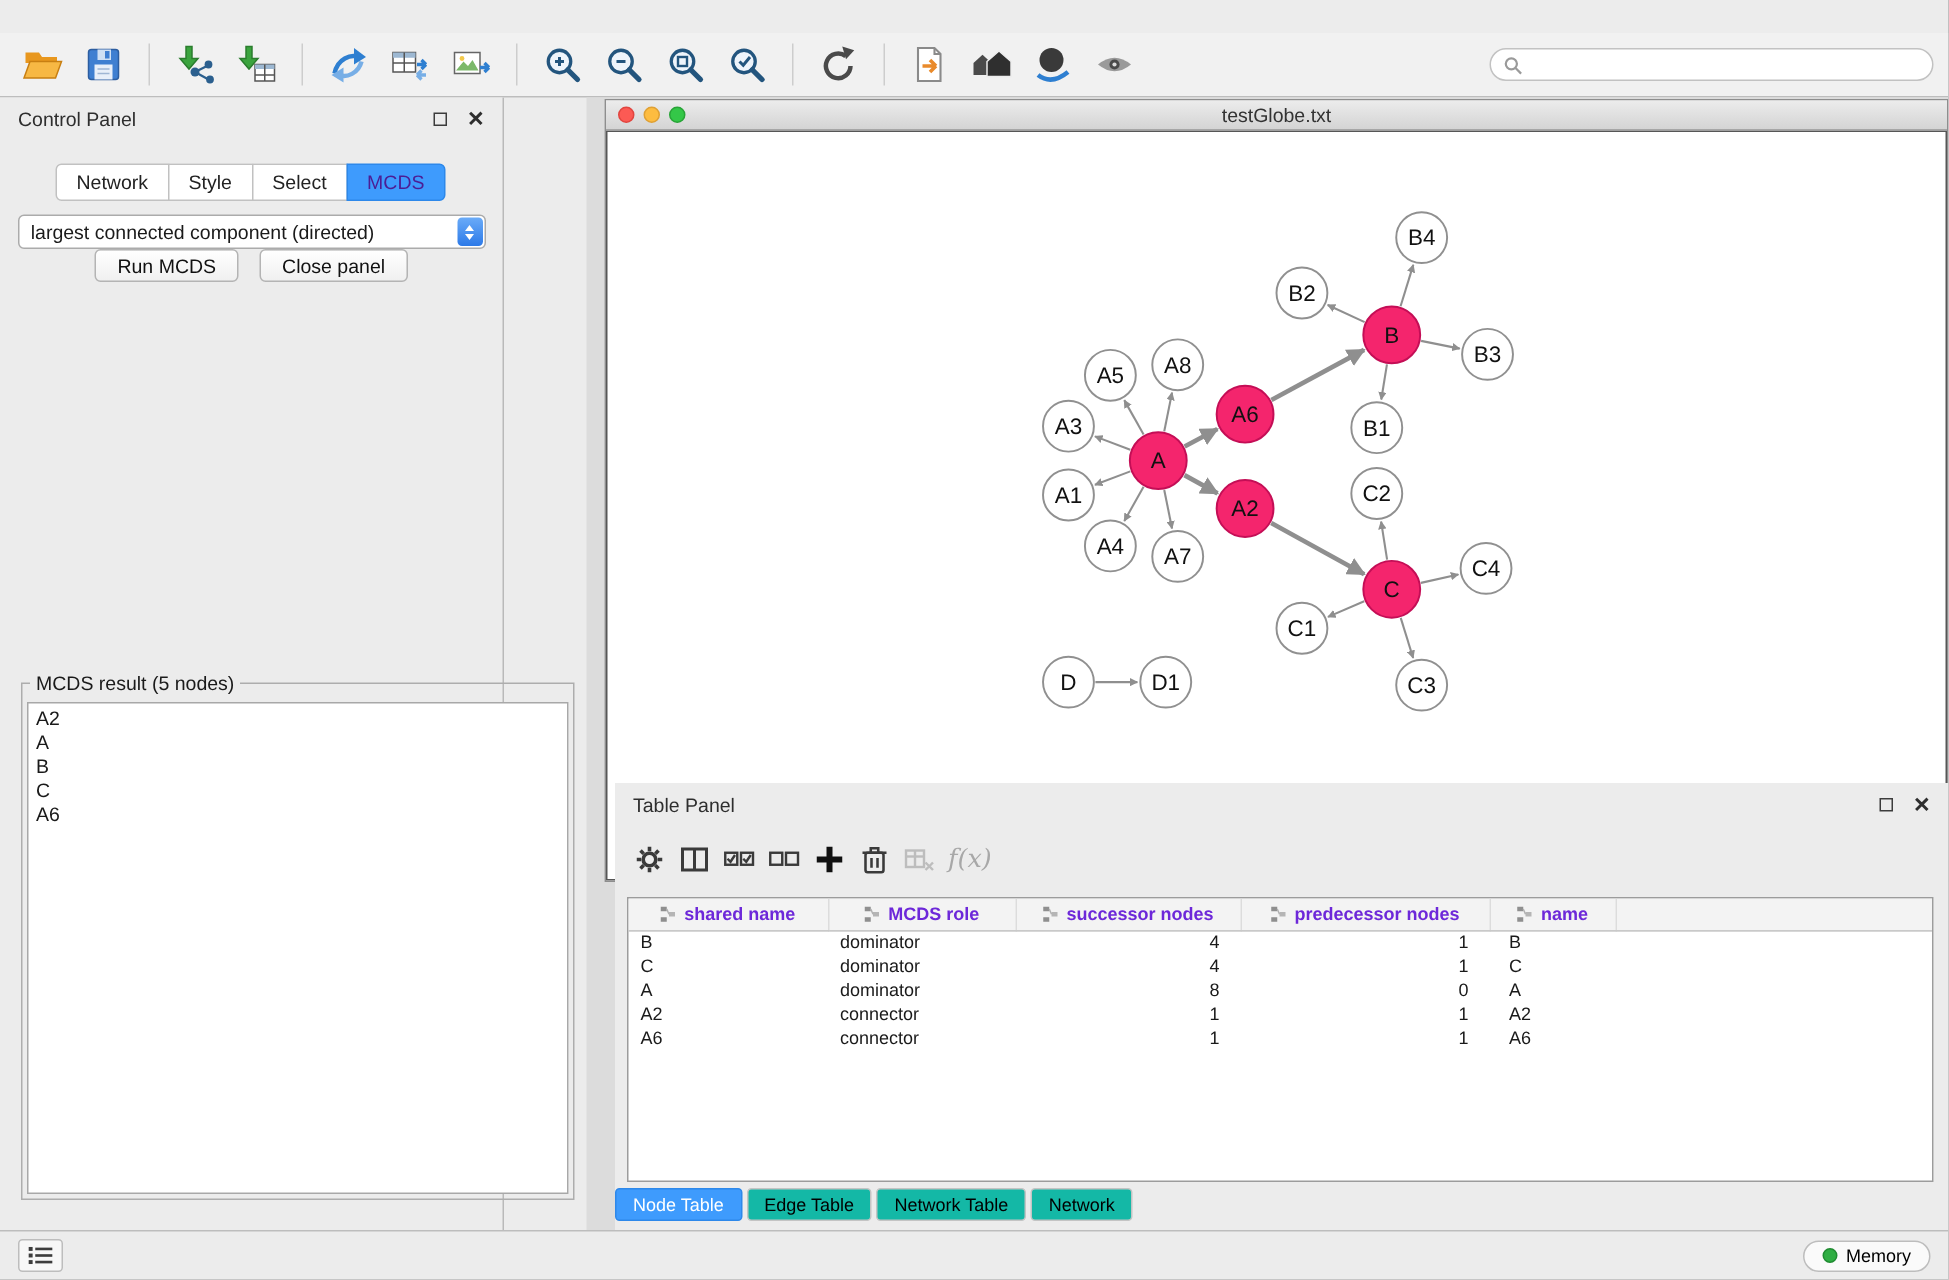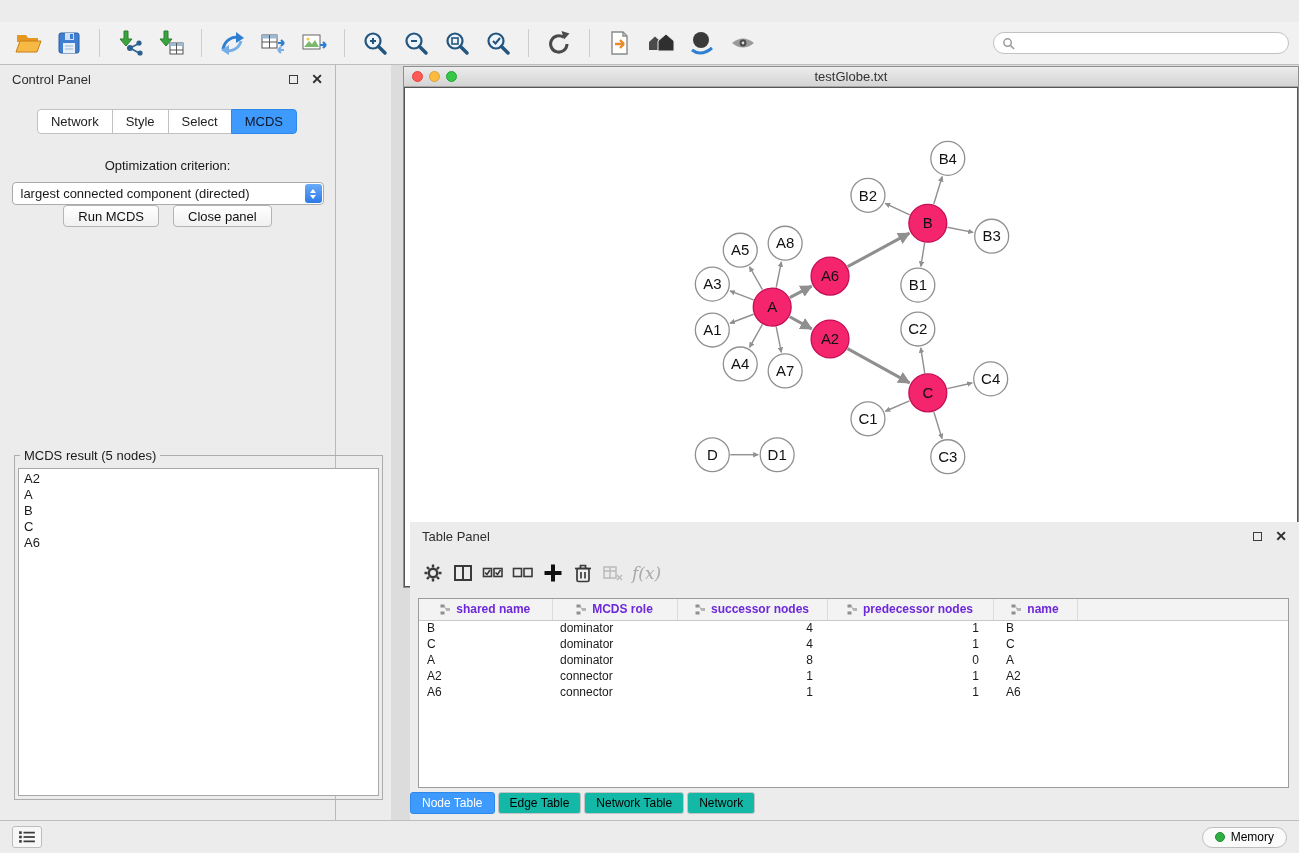--- a/index.html
+++ b/index.html
@@ -26,21 +26,21 @@
 
 .control-panel{position:absolute;left:0;top:65px;width:336px;height:755px;background:#ececec;border-right:1px solid #b9b9b9}
 .panel-head{height:28px;display:flex;align-items:center;padding:0 12px;font-size:13px;color:#2e2e2e}
 .win-btns{margin-left:auto;display:flex;gap:13px;align-items:center}
 .float-ico{width:9px;height:9px;border:1.5px solid #3c3c3c;display:inline-block;cursor:pointer}
 .close-ico{font-size:14px;font-weight:bold;color:#2e2e2e;line-height:1;cursor:pointer}
 .cp-tabs{display:flex;justify-content:center;margin-top:16px}
 .cp-tab{font-size:13px;padding:4px 13px;background:#fff;border:1px solid #c1c1c1;margin-left:-1px;color:#222;cursor:pointer;font-family:"Liberation Sans",sans-serif}
 .cp-tab:first-child{border-radius:4px 0 0 4px}
 .cp-tab:last-child{border-radius:0 4px 4px 0}
-.cp-tab.active{background:#3e9bfd;border-color:#2d88ea;color:#0f172a}
+.cp-tab.active{background:#3e9bfd;border-color:#2d88ea;color:#4c1d95}
 .opt-label{text-align:center;margin-top:24px}
 .dropdown{position:relative;margin:9px auto 0;width:312px;height:23px;background:#fff;border:1px solid #ababab;border-radius:4px;display:flex;align-items:center;padding-left:8px;font-size:13px;cursor:pointer}
 .dd-stepper{position:absolute;right:1px;top:1px;bottom:1px;width:17px;border-radius:3px;background:linear-gradient(#6aabf8,#2d7ae8);display:flex;flex-direction:column;align-items:center;justify-content:center;gap:2px}
 .dd-arrow{width:0;height:0;border-left:3.5px solid transparent;border-right:3.5px solid transparent}
 .dd-arrow.up{border-bottom:4px solid #fff}
 .dd-arrow.down{border-top:4px solid #fff}
 .cp-buttons{display:flex;justify-content:center;gap:14px;}
 .btn{height:22px;padding:0 14px;background:linear-gradient(#ffffff,#f0f0f0);border:1px solid #b4b4b4;border-radius:4px;font-size:13px;color:#111;cursor:pointer;font-family:"Liberation Sans",sans-serif}
 .group-box{position:absolute;left:14px;top:390px;width:369px;height:345px;border:1px solid #adadad}
 .group-title{position:absolute;top:-8px;left:5px;background:#ececec;padding:0 4px;font-size:13px}
@@ -236,21 +236,20 @@
         <span class="float-ico"></span>
         <span class="close-ico">✕</span>
       </span>
     </div>
     <div class="cp-tabs">
         <button class="cp-tab">Network</button>
         <button class="cp-tab">Style</button>
         <button class="cp-tab">Select</button>
         <button class="cp-tab active">MCDS</button>
       </div>
-    <div class="opt-label">Optimization criterion:</div>
     <div class="dropdown">
       <span>largest connected component (directed)</span>
       <span class="dd-stepper">
           <span class="dd-arrow up"></span>
           <span class="dd-arrow down"></span>
         </span>
     </div>
     <div class="cp-buttons">
       <button class="btn">Run MCDS</button>
       <button class="btn">Close panel</button>

